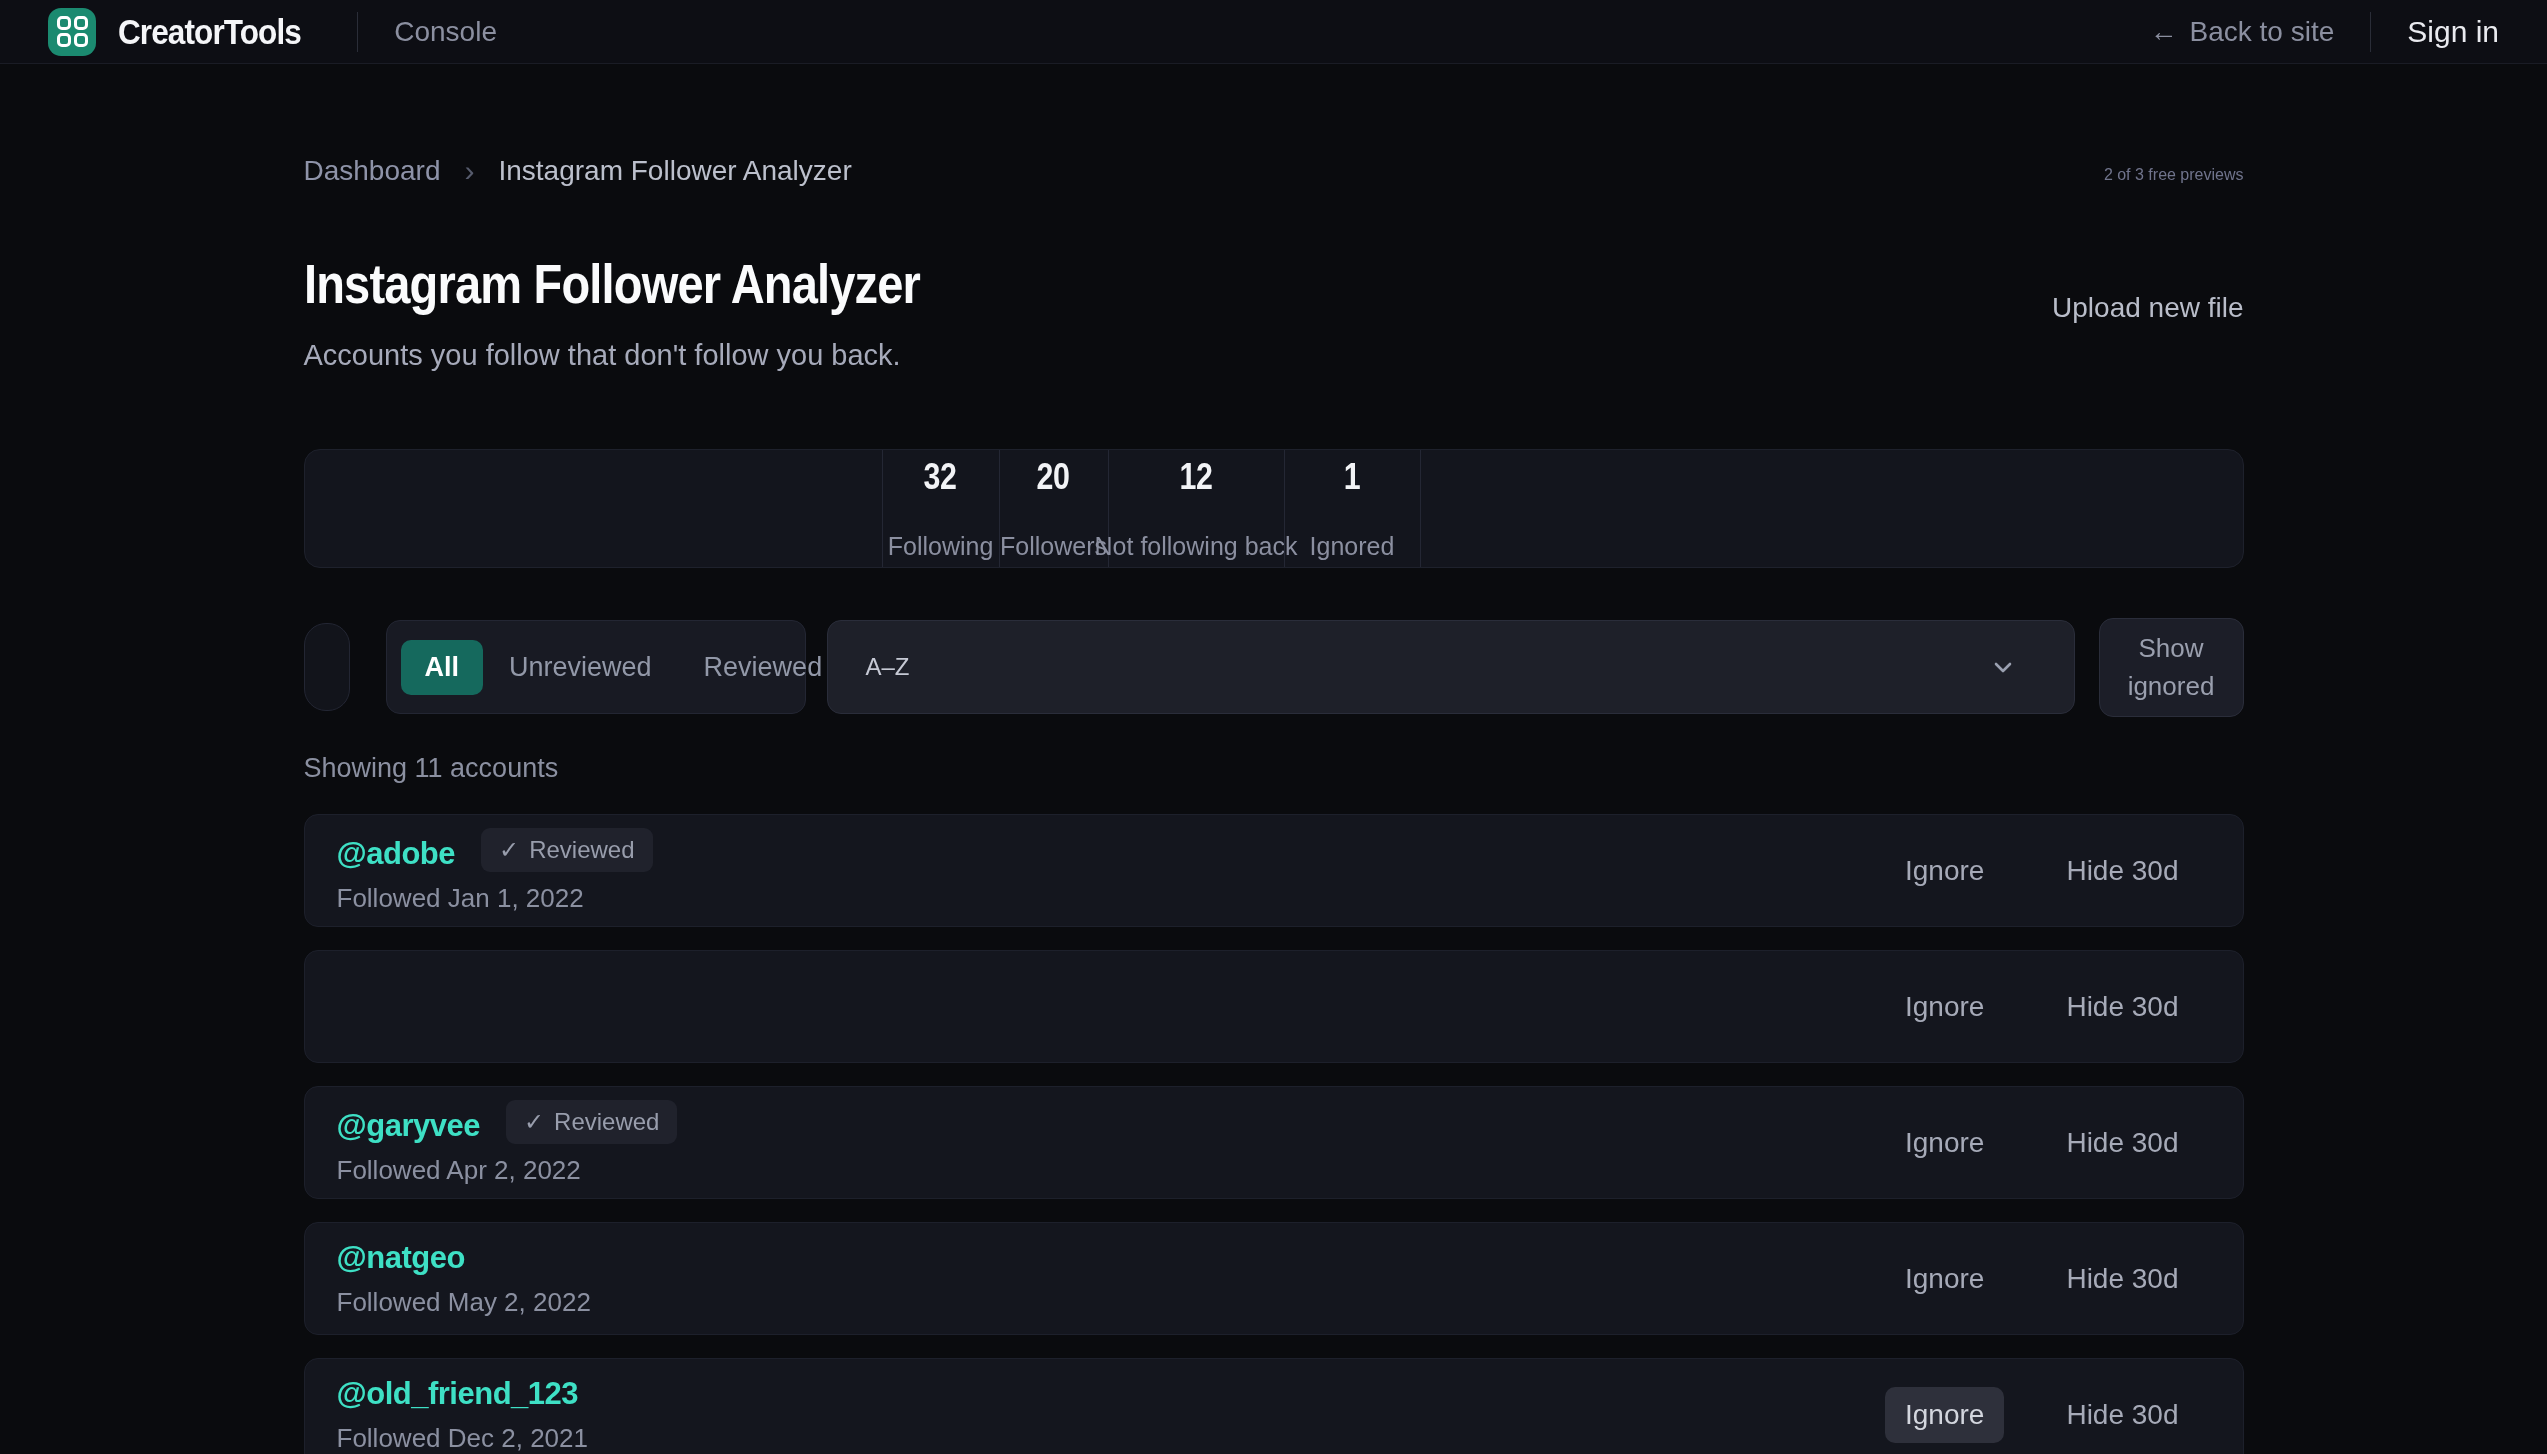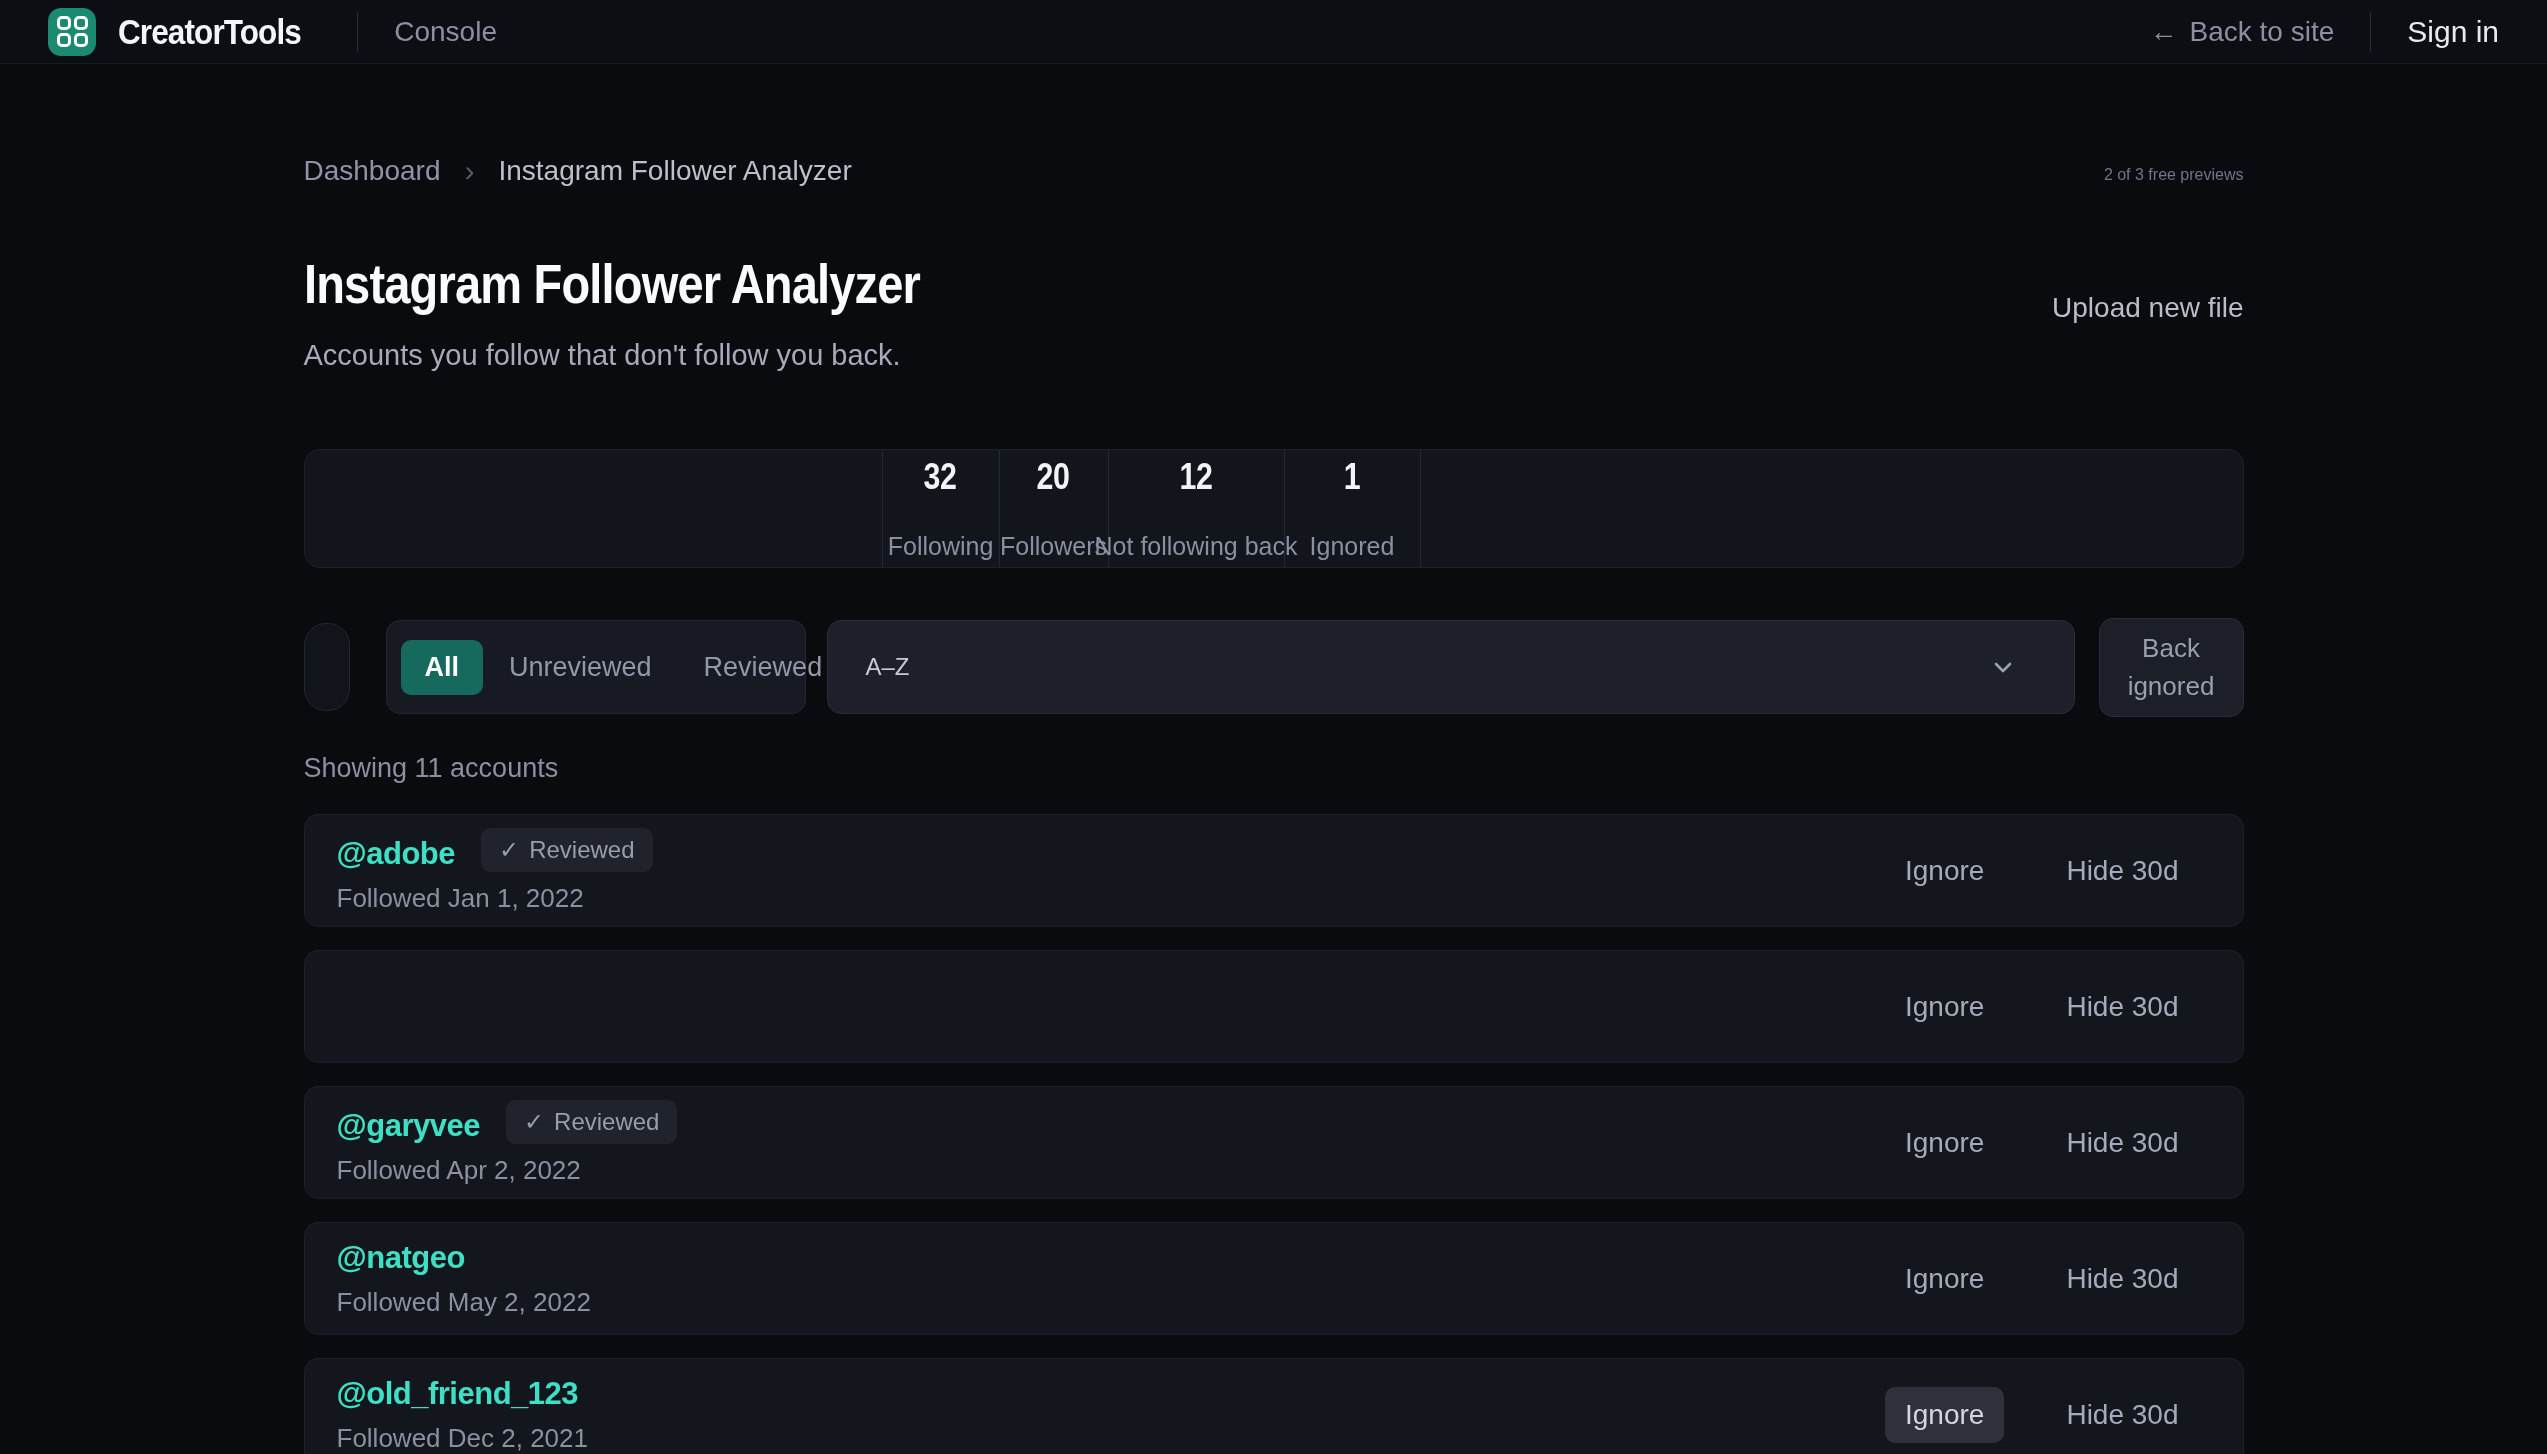--- a/index.html
+++ b/index.html
@@ -184,21 +184,21 @@
     </div>
     <div class="dropdown">
       <span class="dropdown-value">A–Z</span>
       <span class="chevron">
         <svg width="30" height="30" viewBox="0 0 30 30" fill="none">
           <polyline points="8,12 15,19 22,12" stroke="#9aa0b0" stroke-width="2.6" stroke-linecap="round" stroke-linejoin="round"></polyline>
         </svg>
       </span>
     </div>
     <div class="show-ignored">
-      <span>Back</span>
+      <span>Show</span>
       <span>ignored</span>
     </div>
   </div>
 
   <p class="summary">Showing 11 accounts</p>
 
   <div class="rows">
 
     <div class="row">
       <div class="row-left">

